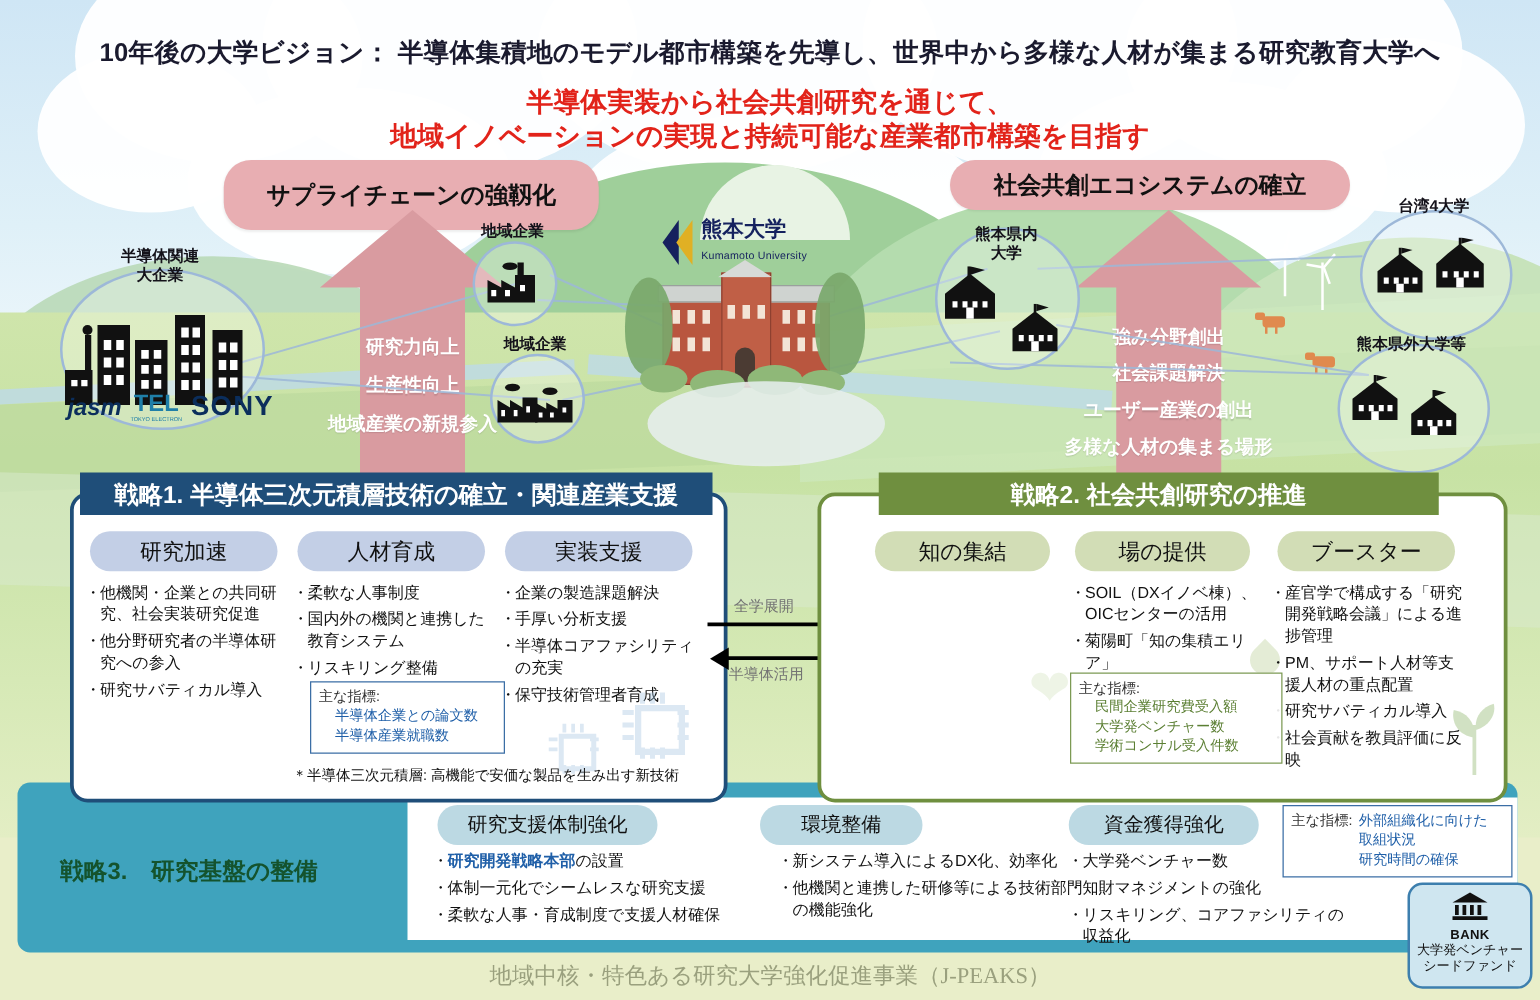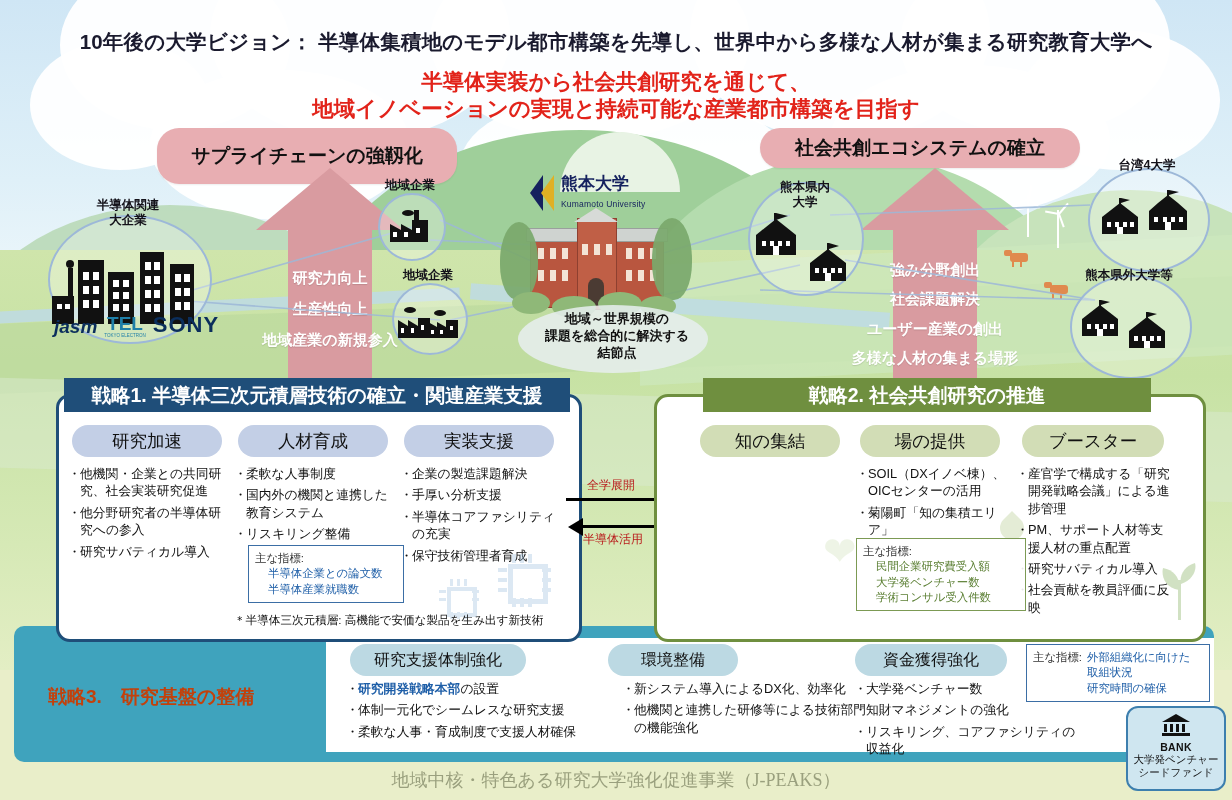--- a/index.html
+++ b/index.html
@@ -110,25 +110,25 @@
 
   .footnote{position:absolute;font-size:11.6px;color:#111;}
 
   
   .exch{position:absolute;}
   .exch .line{position:absolute;height:3px;background:#000;}
   .exch .tipR{position:absolute;width:0;height:0;border-top:9px solid transparent;
      border-bottom:9px solid transparent;border-left:15px solid #000;}
   .exch .tipL{position:absolute;width:0;height:0;border-top:9px solid transparent;
      border-bottom:9px solid transparent;border-right:15px solid #000;}
-  .exchlbl{position:absolute;font-size:12px;color:#b91c1c;white-space:nowrap;}
+  .exchlbl{position:absolute;font-size:12px;color:#737373;white-space:nowrap;}
 
   
   .p3{position:absolute;background:#3fa3bd;border-radius:10px;}
-  .p3title{position:absolute;color:#c2410c;font-size:19px;font-weight:bold;}
+  .p3title{position:absolute;color:#14532d;font-size:19px;font-weight:bold;}
   .p3white{position:absolute;background:#fff;}
 
   
   .chipic{position:absolute;opacity:.35;}
   .chipic .core{position:absolute;border:5px solid #9cc0de;background:#fff;}
   .chipic .pin{position:absolute;background:#9cc0de;}
   .leaf{position:absolute;background:#dfe9cf;border-radius:0 50% 50% 50%;transform:rotate(45deg);opacity:.85;}
   .heart{position:absolute;opacity:.35;color:#cfe0b8;font-size:40px;}
 
   
@@ -190,21 +190,21 @@
     <div class="bl" style="transform:rotate(280deg);"></div>
   </div>
 
   <div class="cow" style="left:1010px;top:253px;width:18px;height:9px;"></div>
   <div class="cow" style="left:1050px;top:285px;width:18px;height:9px;"></div>
 
   <div class="vision">10年後の大学ビジョン： 半導体集積地のモデル都市構築を先導し、世界中から多様な人材が集まる研究教育大学へ</div>
   <div class="goal" style="top:68px;">半導体実装から社会共創研究を通じて、</div>
   <div class="goal" style="top:95px;">地域イノベーションの実現と持続可能な産業都市構築を目指す</div>
 
-  <div class="pill" style="left:157px;top:128px;width:300px;height:56px;">サプライチェーンの強靱化</div>
+  <div class="pill" style="left:179px;top:128px;width:300px;height:56px;">サプライチェーンの強靱化</div>
   <div class="pill" style="left:760px;top:128px;width:320px;height:40px;">社会共創エコシステムの確立</div>
 
   <div class="bigarrow" style="left:240px;top:168px;width:180px;height:210px;">
     <div class="head" style="top:0;"></div>
     <div class="shaft" style="top:60px;width:84px;height:152px;"></div>
     <div class="arrowtxt" style="top:95px;">
       <div>研究力向上</div>
       <div>生産性向上</div>
       <div>地域産業の新規参入</div>
     </div>
@@ -357,25 +357,20 @@
       <div class="win" style="left:76px;top:26px;"></div>
   </div>
   <div class="tree" style="left:500px;top:222px;width:38px;height:78px;"></div>
   <div class="tree" style="left:652px;top:218px;width:40px;height:82px;"></div>
   <div class="shrub" style="left:512px;top:292px;width:38px;height:22px;"></div>
   <div class="shrub" style="left:552px;top:296px;width:44px;height:22px;"></div>
   <div class="shrub" style="left:598px;top:292px;width:44px;height:24px;"></div>
   <div class="shrub" style="left:640px;top:296px;width:36px;height:20px;"></div>
 
   <div class="nodeblob" style="left:518px;top:305px;width:190px;height:68px;"></div>
-  <div class="nodecap" style="left:512px;top:310px;">
-    <div>地域～世界規模の</div>
-    <div>課題を総合的に解決する</div>
-    <div>結節点</div>
-  </div>
 
   <div class="circ" style="left:748px;top:182px;width:112px;height:110px;"></div>
   <div class="circlabel" style="left:758px;top:180px;width:94px;">
     <div>熊本県内</div>
     <div>大学</div>
   </div>
   <svg width="62" height="44" style="position:absolute;left:750px;top:213px;">
     <g fill="#111">
         <path d="M6 42 L6 22 L16 14 L26 6 L36 14 L46 22 L46 42 Z"></path>
         <rect x="24" y="0" width="2" height="8"></rect>

